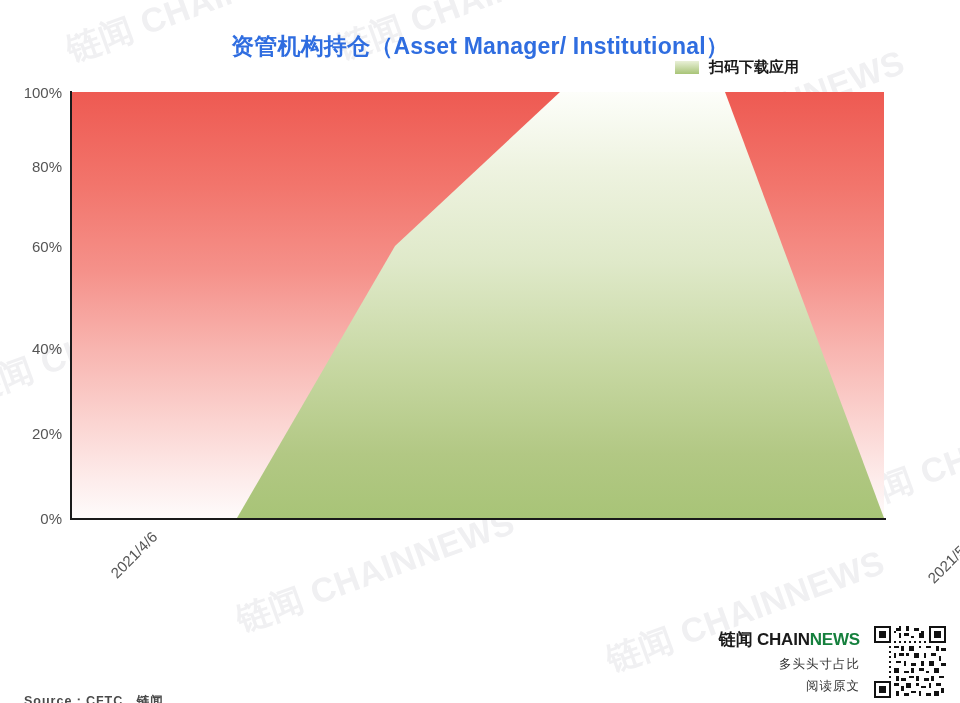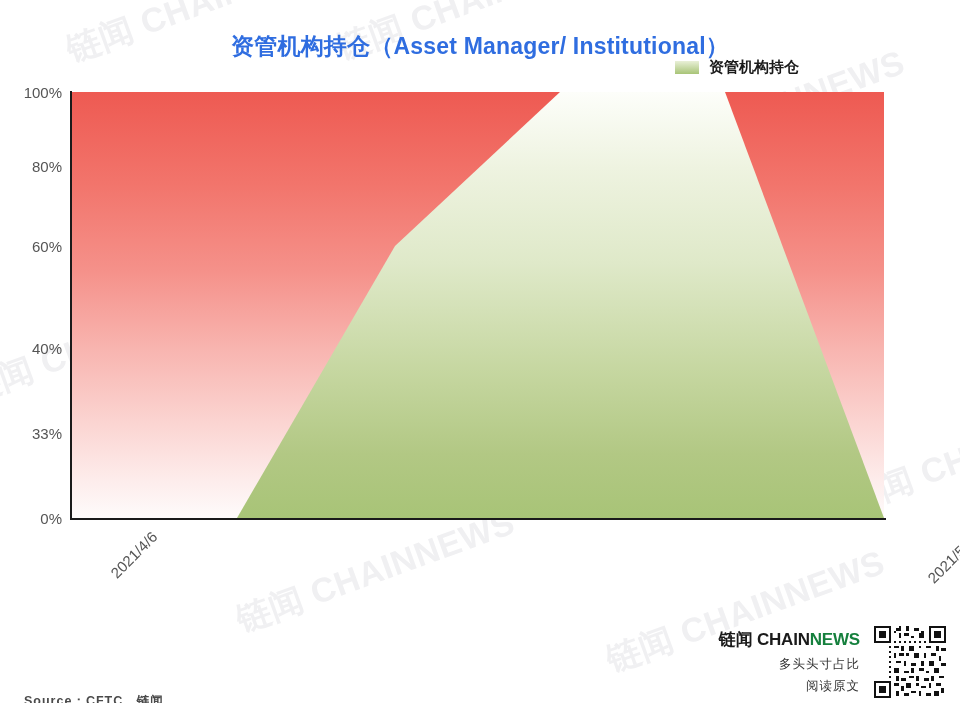--- a/index.html
+++ b/index.html
@@ -206,31 +206,31 @@
   <div class="wm wm-6">链闻 CHAINNEWS</div>
   <div class="wm wm-7">链闻 CHAINNEWS</div>
   <div class="wm wm-8">链闻 CHAINNEWS</div>
   <div class="wm wm-9">链闻 CHAINNEWS</div>
 </div>
 
 <div class="chart-title">资管机构持仓（Asset Manager/ Institutional）</div>
 
 <div class="legend">
   <span class="legend-swatch"></span>
-  <span class="legend-label">资管机构持仓</span>
+  <span class="legend-label">扫码下载应用</span>
 </div>
 
 <div class="plot-wrap">
 
   <div class="ylabels">
     <div class="ylabel" style="top:92px">100%</div>
     <div class="ylabel" style="top:166px">80%</div>
     <div class="ylabel" style="top:246px">60%</div>
     <div class="ylabel" style="top:348px">40%</div>
-    <div class="ylabel" style="top:433px">33%</div>
+    <div class="ylabel" style="top:433px">20%</div>
     <div class="ylabel" style="top:518px">0%</div>
   </div>
 
   <div class="plot-area">
     <div class="red-bg"></div>
     <svg class="green-svg" viewBox="0 0 813 426" preserveAspectRatio="none">
       <defs>
         <linearGradient id="greenGrad" x1="0" y1="0" x2="0" y2="1">
           <stop offset="0%" stop-color="#fdfefa"></stop>
           <stop offset="18%" stop-color="#eef3e0"></stop>

